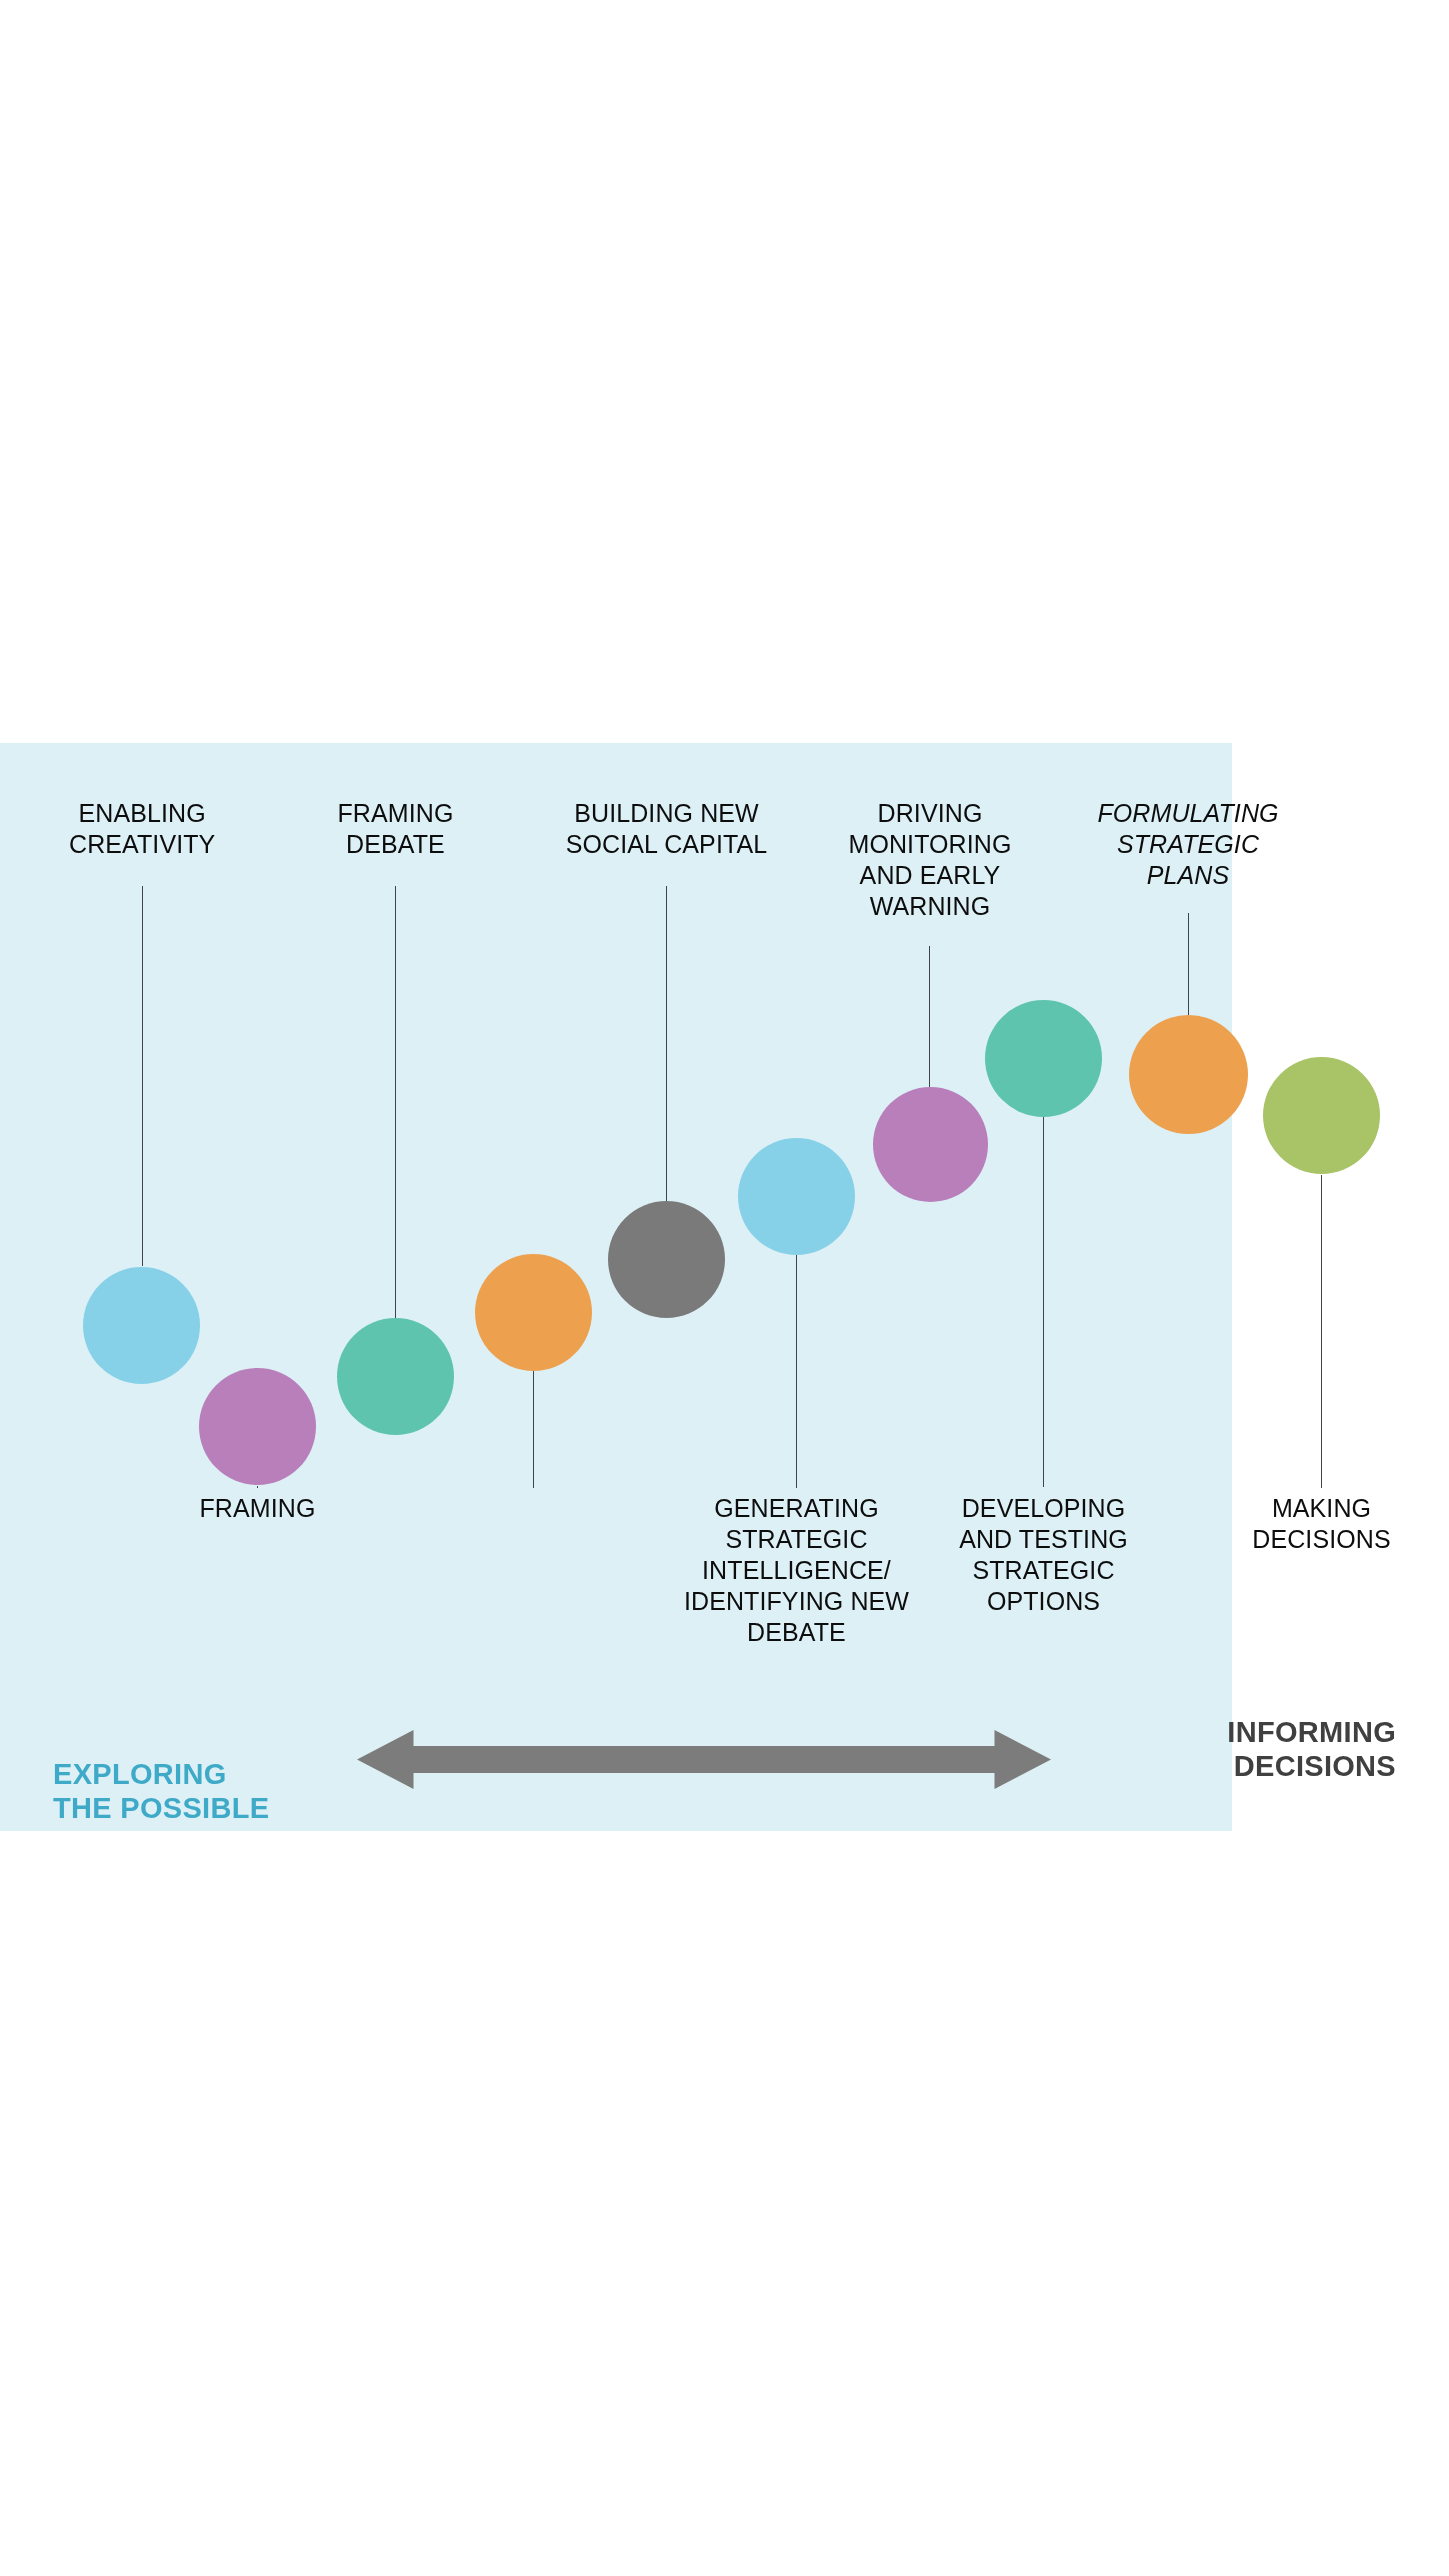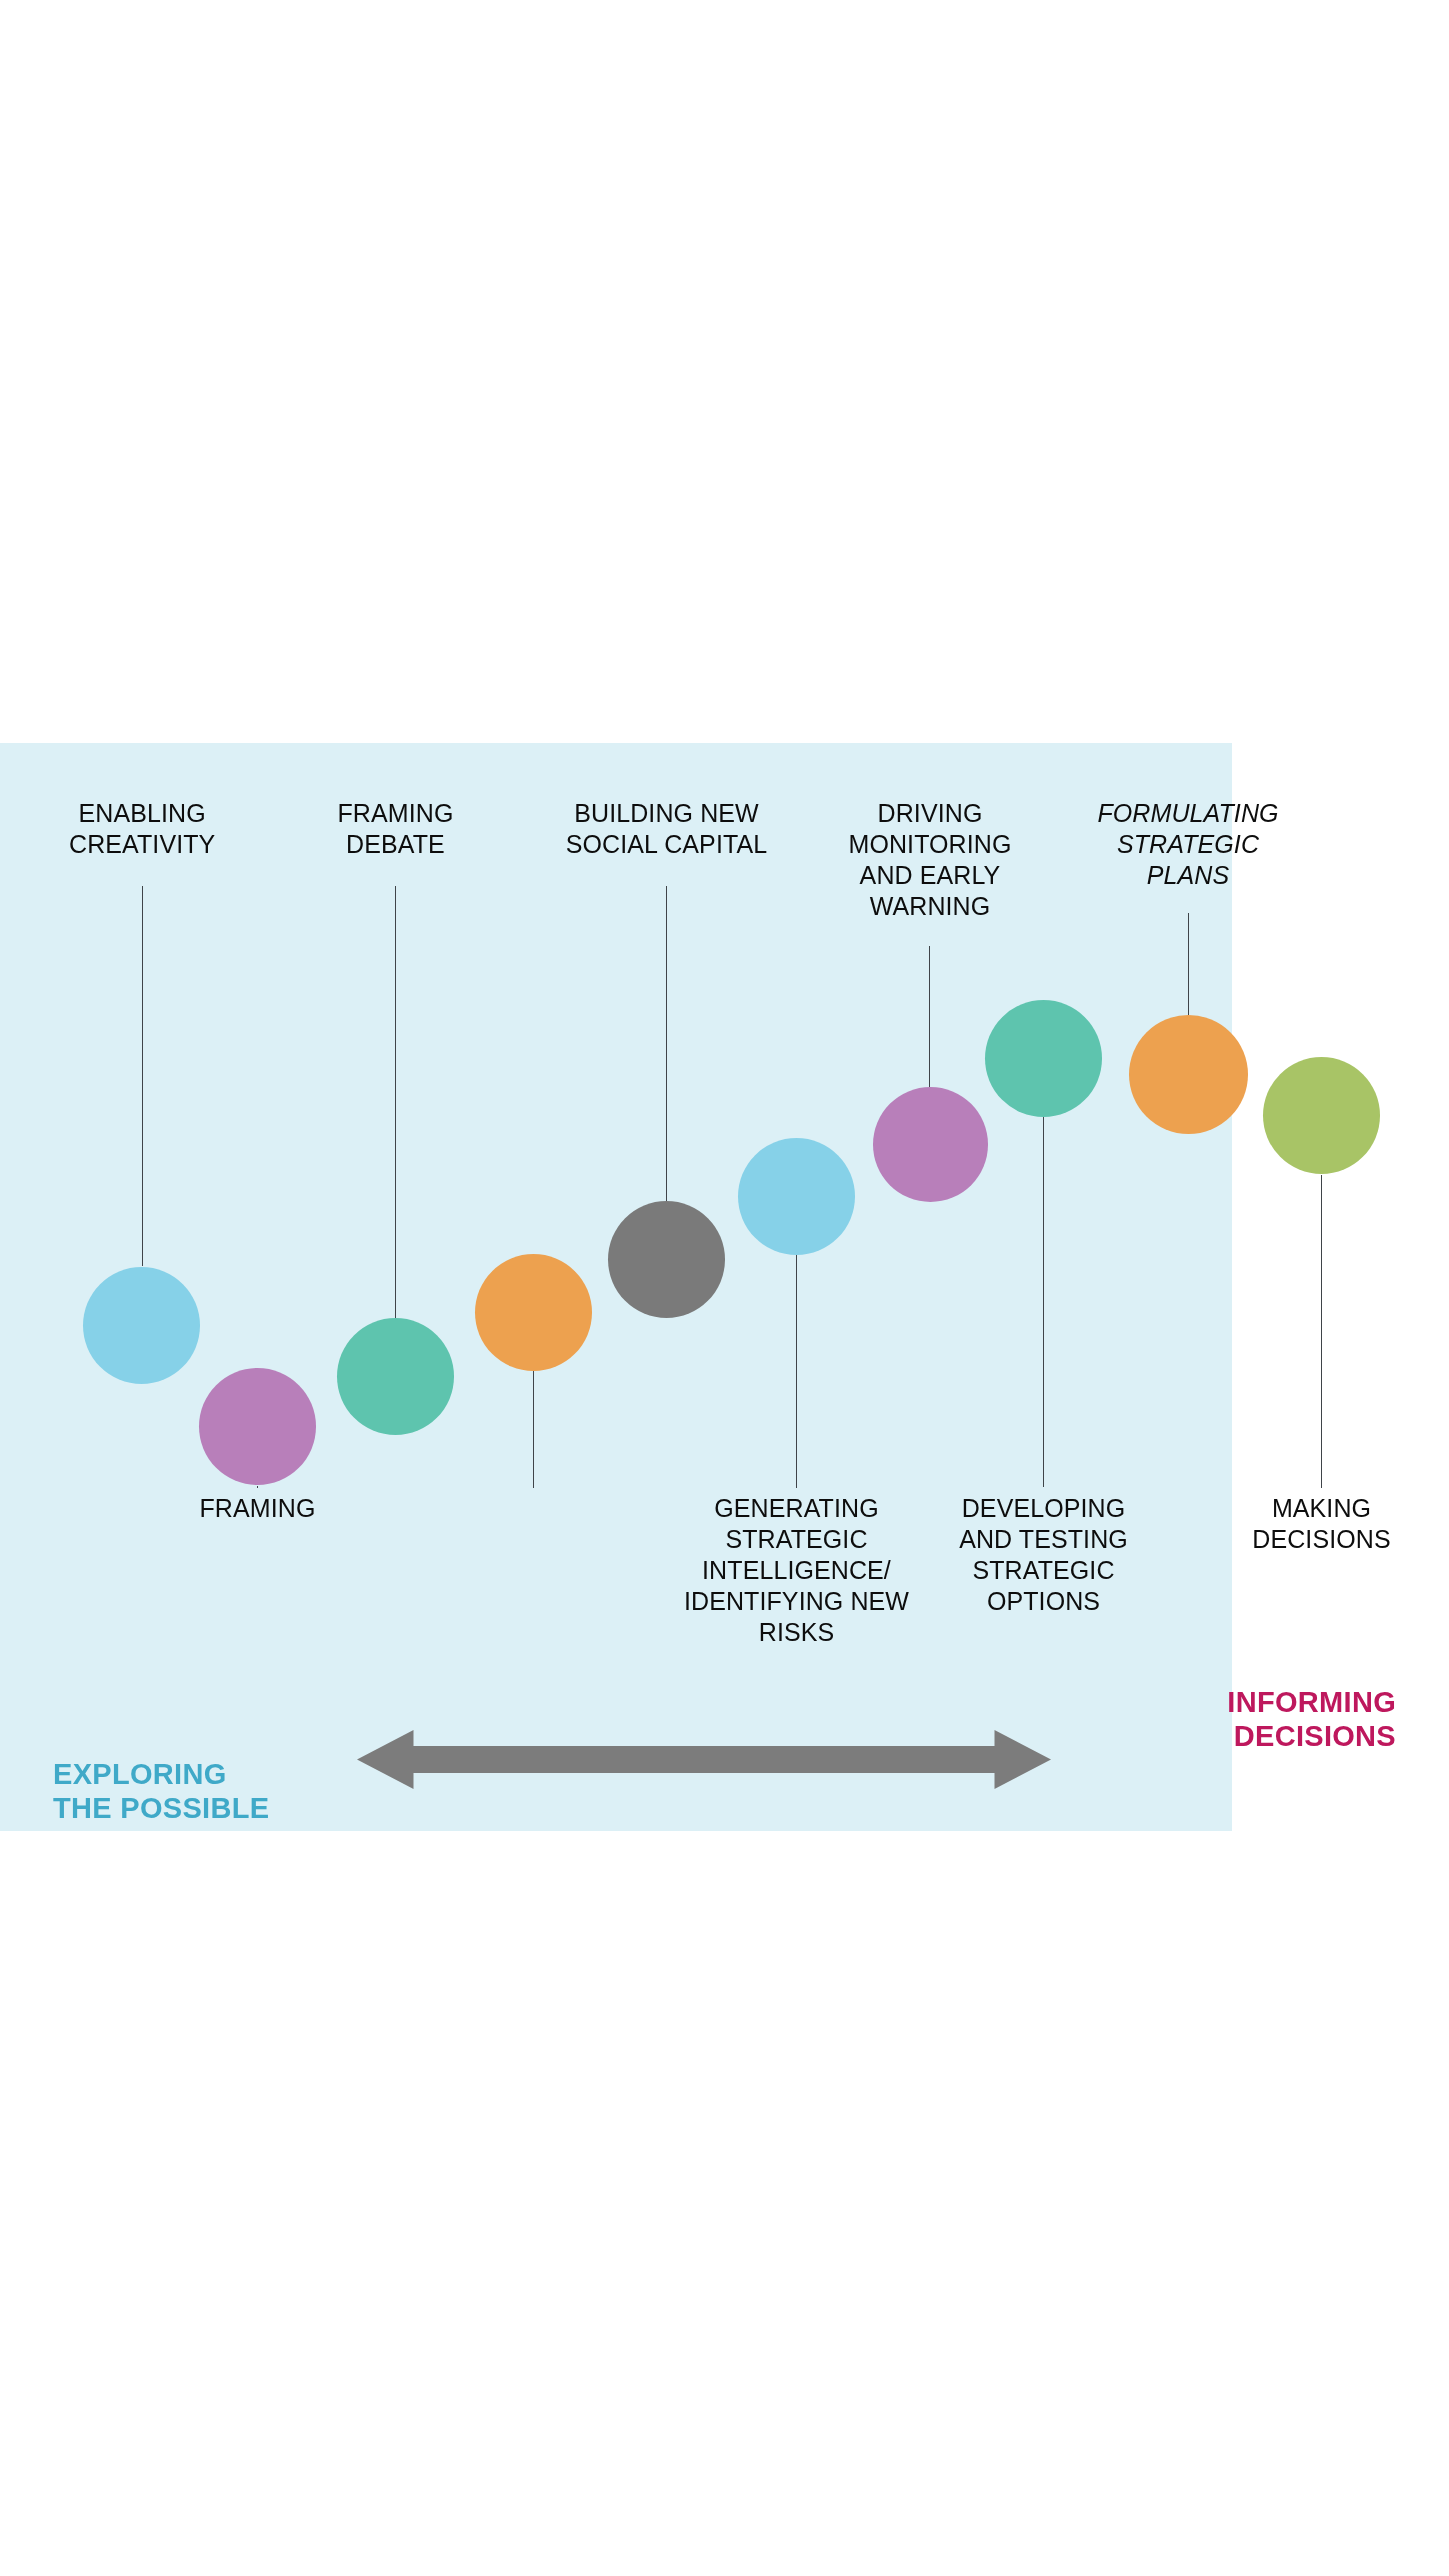--- a/index.html
+++ b/index.html
@@ -115,31 +115,31 @@
 WARNING</div>
     <div class="node-label" style="left:1051px; top:55px; width:274px;font-style:italic;">FORMULATING
 STRATEGIC
 PLANS</div>
 
     <div class="node-label" style="left:127px; top:750px; width:261px;">FRAMING</div>
     <div class="node-label" style="left:653px; top:750px; width:287px;">GENERATING
 STRATEGIC
 INTELLIGENCE/
 IDENTIFYING NEW
-RISKS</div>
+DEBATE</div>
     <div class="node-label" style="left:913px; top:750px; width:261px;">DEVELOPING
 AND TESTING
 STRATEGIC
 OPTIONS</div>
     <div class="node-label" style="left:1191px; top:750px; width:261px;">MAKING
 DECISIONS</div>
 
     <div class="axis-label" id="axis-label-left" style="left:53px; top:966px; color:#3fa9c8;">EXPLORING
 THE POSSIBLE</div>
-    <div class="axis-label" id="axis-label-right" style="right:53px; top:942px; color:#be185d;">INFORMING
+    <div class="axis-label" id="axis-label-right" style="right:53px; top:972px; color:#404040;">INFORMING
 DECISIONS</div>
 
     <svg id="spectrum-arrow" viewBox="0 0 1200 96" xmlns="http://www.w3.org/2000/svg" style="left:357px; top:985px; width:737px; height:63px;">
       <polygon points="0,48 92,0 92,26 1038,26 1038,0 1130,48 1038,96 1038,70 92,70 92,96" fill="#7c7c7c"></polygon>
     </svg>
 
   </div>
 </div>
 
 

